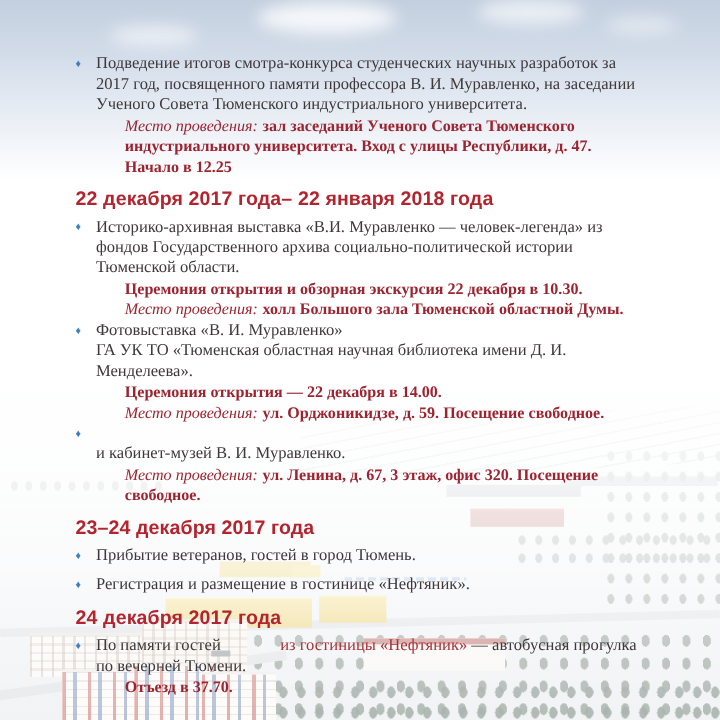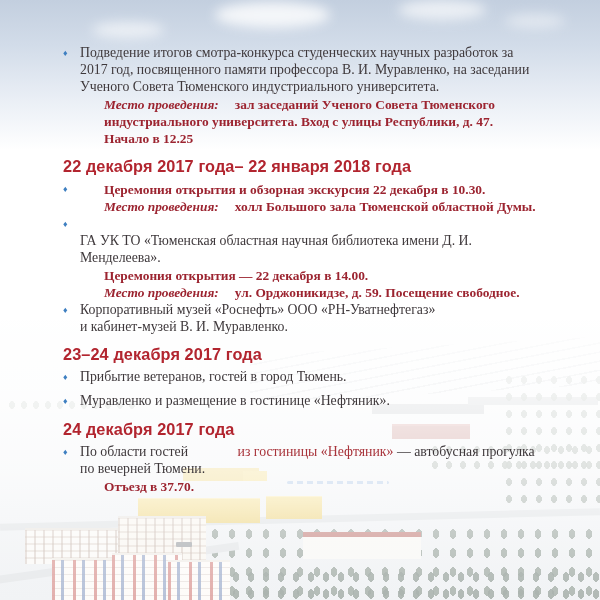--- a/index.html
+++ b/index.html
@@ -83,21 +83,21 @@
   .section-3 h2.sec-h{}
   .item{display:flex;margin:0;}
   .section-2 .item + .item{margin-top:6px;}
   .bullet{flex:none;width:17px;color:#3e7fc1;font-size:9px;line-height:17px;padding-top:1px;}
   .item-body{flex:1;}
   .item-text{margin:0;}
   .red-inline{color:#a8333a;padding-left:46px;}
   .details{margin:1px 0 0 24px;}
   .detail{margin:0;color:#9c2430;font-size:13.4px;line-height:17px;}
   .detail-label{font-style:italic;font-weight:400;}
-  .detail-label:not(:empty){margin-right:16px;font-weight:bold;}
+  .detail-label:not(:empty){margin-right:4px;}
   .detail-value{font-weight:700;text-align:right;}
 </style>
 </head>
 <body>
 
 <div class="page">
 
   <div class="bg">
     <div class="sky">
       <div class="cloud c1"></div>
@@ -148,71 +148,75 @@
         </div>
       </div>
     </section>
 
     <section class="section-1">
       <h2 class="sec-h">22 декабря 2017 года– 22 января 2018 года</h2>
 
       <div class="item">
         <span class="bullet">♦</span>
         <div class="item-body">
+          <p class="item-text"><span>Историко-архивная выставка «В.И. Муравленко — человек-легенда» из фондов Государственного архива социально-политической истории Тюменской области.</span></p>
           <div class="details">
             <p class="detail"><span class="detail-label"></span><span class="detail-value">Церемония открытия и обзорная экскурсия 22 декабря в 10.30.</span></p>
             <p class="detail"><span class="detail-label">Место проведения:</span><span class="detail-value">холл Большого зала Тюменской областной Думы.</span></p>
           </div>
         </div>
       </div>
 
       <div class="item">
         <span class="bullet">♦</span>
         <div class="item-body">
-          <p class="item-text"><br><span>ГА УК ТО «Тюменская областная научная библиотека имени Д. И. Менделеева».</span></p>
+          <p class="item-text"><span>Фотовыставка «В. И. Муравленко»</span><br><span>ГА УК ТО «Тюменская областная научная библиотека имени Д. И. Менделеева».</span></p>
           <div class="details">
             <p class="detail"><span class="detail-label"></span><span class="detail-value">Церемония открытия — 22 декабря в 14.00.</span></p>
             <p class="detail"><span class="detail-label">Место проведения:</span><span class="detail-value">ул. Орджоникидзе, д. 59. Посещение свободное.</span></p>
           </div>
         </div>
       </div>
 
       <div class="item">
         <span class="bullet">♦</span>
         <div class="item-body">
-          <p class="item-text"><span>Корпоративный музей «Роснефть» ООО «РН-Уватнефтегаз»</span><br><span>и кабинет-музей В. И. Муравленко.</span></p>
+          <p class="item-text"><br><span>и кабинет-музей В. И. Муравленко.</span></p>
+          <div class="details">
+            <p class="detail"><span class="detail-label">Место проведения:</span><span class="detail-value">ул. Ленина, д. 67, 3 этаж, офис 320. Посещение свободное.</span></p>
+          </div>
         </div>
       </div>
     </section>
 
     <section class="section-2">
       <h2 class="sec-h">23–24 декабря 2017 года</h2>
 
       <div class="item">
         <span class="bullet">♦</span>
         <div class="item-body">
           <p class="item-text"><span>Прибытие ветеранов, гостей в город Тюмень.</span></p>
         </div>
       </div>
 
       <div class="item">
         <span class="bullet">♦</span>
         <div class="item-body">
-          <p class="item-text"><span>Муравленко и размещение в гостинице «Нефтяник».</span></p>
+          <p class="item-text"><span>Регистрация и размещение в гостинице «Нефтяник».</span></p>
         </div>
       </div>
     </section>
 
     <section class="section-3">
       <h2 class="sec-h">24 декабря 2017 года</h2>
 
       <div class="item">
         <span class="bullet">♦</span>
         <div class="item-body">
-          <p class="item-text"><span>По области гостей </span><span class="red-inline">из гостиницы «Нефтяник»</span><span> — автобусная прогулка по вечерней Тюмени.</span></p>
+          <p class="item-text"><span>По памяти гостей </span><span class="red-inline">из гостиницы «Нефтяник»</span><span> — автобусная прогулка по вечерней Тюмени.</span></p>
           <div class="details">
             <p class="detail"><span class="detail-label"></span><span class="detail-value">Отъезд в 37.70.</span></p>
           </div>
         </div>
       </div>
     </section>
 
   </div>
 </div>
 

